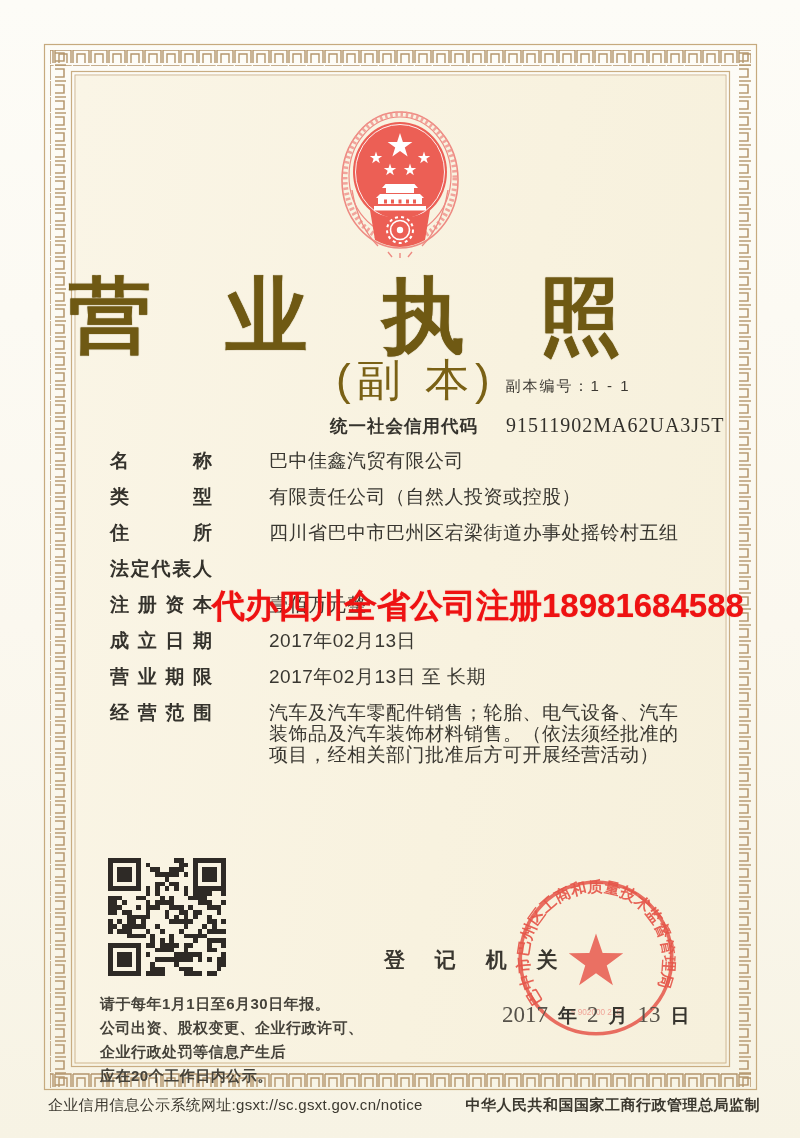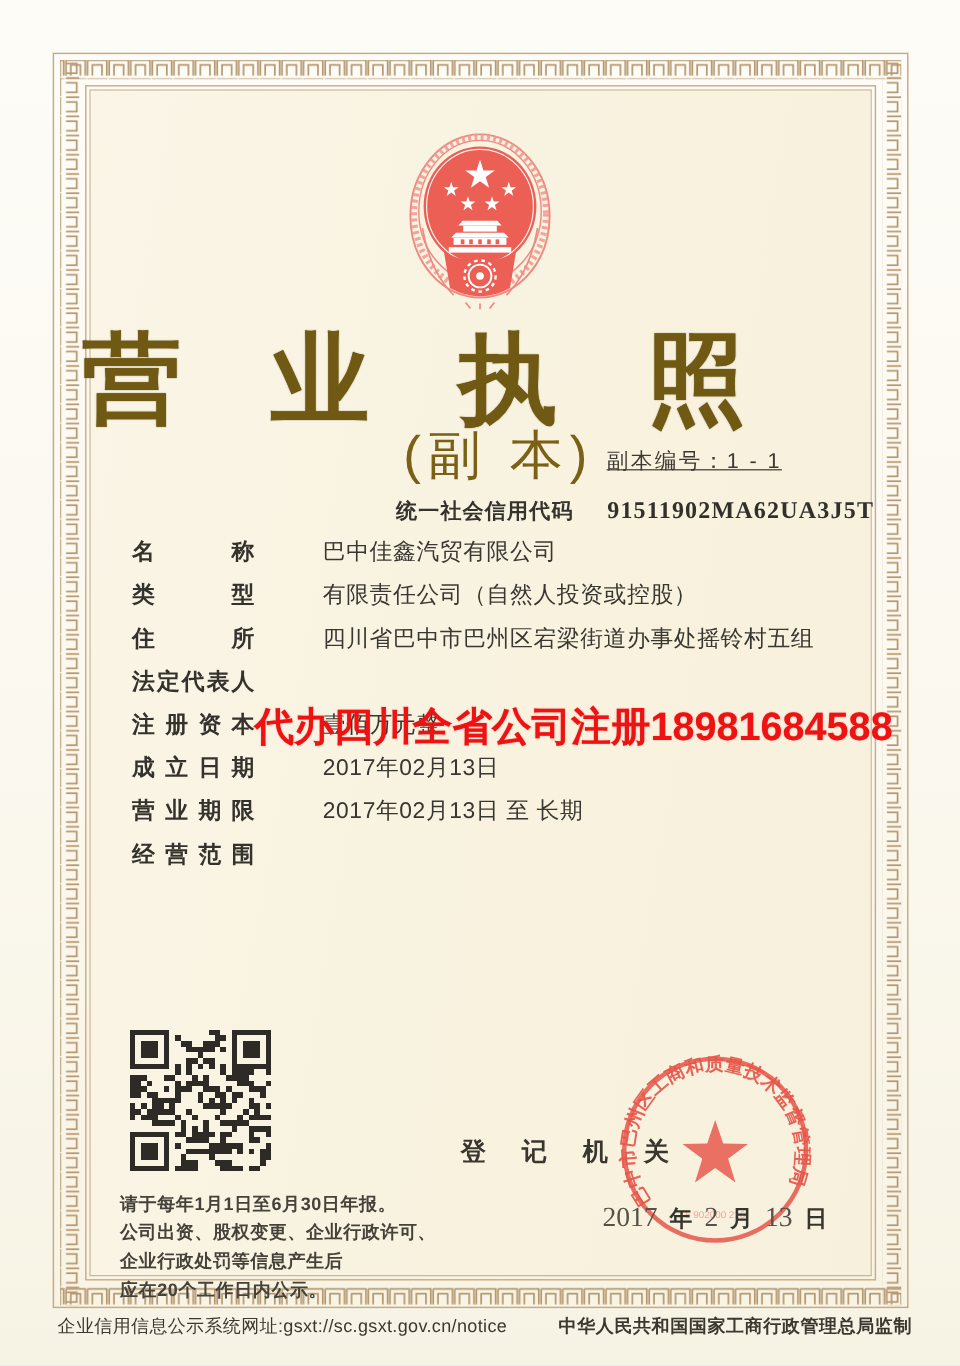--- a/index.html
+++ b/index.html
@@ -16,24 +16,24 @@
   }
   .frame{position:absolute;left:0;top:0;pointer-events:none;}
   .emblem{position:absolute;left:338px;top:106px;width:124px;height:152px;}
   .title{
     position:absolute;left:0;top:262px;width:716px;text-align:center;
     font-size:82px;font-weight:700;color:#6f5913;letter-spacing:26px;
     text-shadow:0 0 1px #5d4a0e;white-space:nowrap;
   }
   .sub-row{position:absolute;left:336px;top:358px;display:flex;align-items:flex-end;white-space:nowrap;}
   .subtitle{font-size:44px;font-weight:400;color:#7a6115;letter-spacing:6px;line-height:1;}
-  .copy-no{font-size:18px;color:#3c3933;margin:0 0 6px 10px;letter-spacing:2px;text-decoration:underline;}
+  .copy-no{font-size:15px;color:#3c3933;margin:0 0 6px 10px;letter-spacing:2px;}
   .code-row{position:absolute;left:330px;top:414px;display:flex;align-items:baseline;white-space:nowrap;}
   .code-label{font-size:17.5px;font-weight:700;letter-spacing:1px;color:#35332d;}
-  .code-value{font-family:"Liberation Serif","DejaVu Serif",serif;font-size:20px;letter-spacing:1px;color:#32302b;margin-left:28px;font-weight:bold;}
+  .code-value{font-family:"Liberation Serif","DejaVu Serif",serif;font-size:20px;letter-spacing:1px;color:#32302b;margin-left:28px;}
   .fields{position:absolute;left:110px;top:450px;width:572px;}
   .f-row{display:flex;margin-bottom:15px;font-size:19px;line-height:21px;gap:39px;}
   .f-label{
     flex:0 0 102px;margin-right:18px;font-weight:600;color:#34322c;
     text-align:justify;text-align-last:justify;
   }
   .f-value{flex:1;color:#393731;letter-spacing:0.5px;}
   .watermark{
     position:absolute;left:212px;top:584px;z-index:6;
     font-size:33px;font-weight:700;color:#ee1212;white-space:nowrap;
@@ -147,20 +147,21 @@
       <div class="f-row">
         <span class="f-label">成立日期</span>
         <span class="f-value">2017年02月13日</span>
       </div>
       <div class="f-row">
         <span class="f-label">营业期限</span>
         <span class="f-value">2017年02月13日  至 长期</span>
       </div>
       <div class="f-row">
         <span class="f-label">经营范围</span>
+        <span class="f-value">汽车及汽车零配件销售；轮胎、电气设备、汽车装饰品及汽车装饰材料销售。（依法须经批准的项目，经相关部门批准后方可开展经营活动）</span>
       </div>
     </div>
 
   <div class="watermark">代办四川全省公司注册18981684588</div>
 
   <div class="qr">
     <svg id="qrsvg" width="118" height="118" viewBox="0 0 25 25" shape-rendering="crispEdges" aria-hidden="true">
         <g fill="#2e2a26">
           <rect x="0" y="0" width="1" height="1"></rect>
           <rect x="1" y="0" width="1" height="1"></rect>

